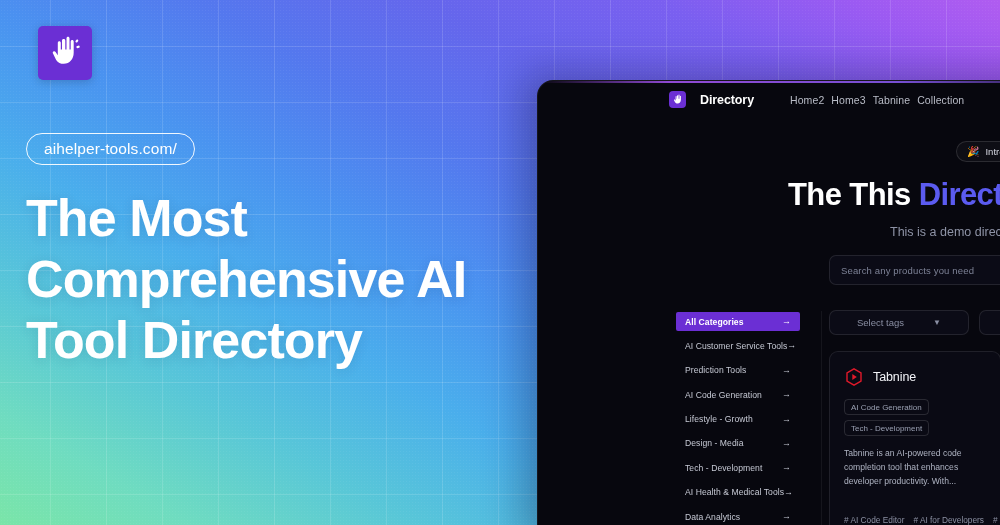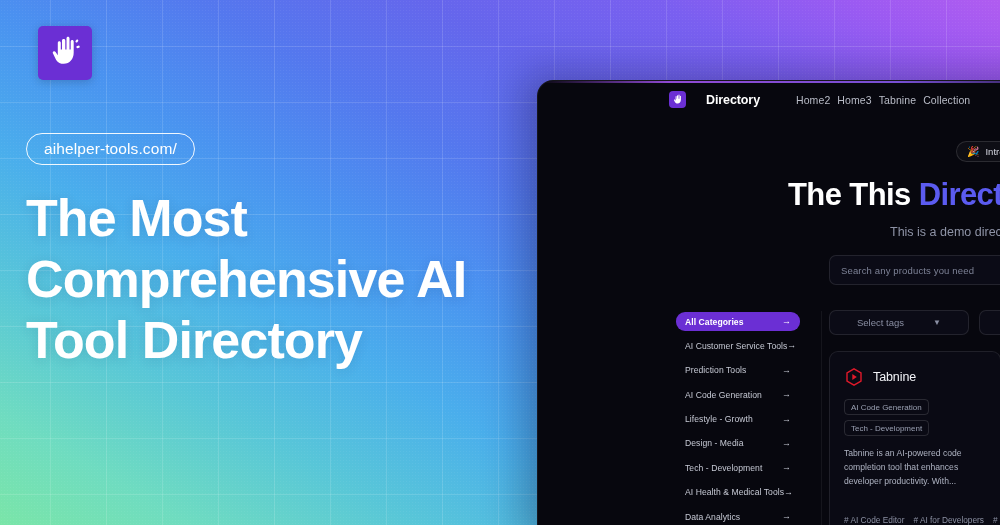--- a/index.html
+++ b/index.html
@@ -115,21 +115,21 @@
   
   .nav {
     position: absolute;
     left: 0; right: 0; top: 0;
     height: 37px;
     display: flex; align-items: center;
     padding-left: 131px;
     gap: 0;
   }
   .nav-brand {
-    display: flex; align-items: center; gap: 20px;
+    display: flex; align-items: center; gap: 14px;
   }
   .nav-logo {
     width: 17px; height: 17px;
     background: #6b2fd4;
     border-radius: 4px;
     display: flex; align-items: center; justify-content: center;
     flex: 0 0 auto;
   }
   .nav-logo svg { width: 12px; height: 12px; display: block; }
   .nav-brand-text {
@@ -225,21 +225,21 @@
   
   .side {
     position: absolute;
     left: 138px; top: 231px;
     width: 124px;
   }
   .side-item {
     height: 19px;
     display: flex; align-items: center; justify-content: space-between;
     padding: 0 9px;
-    border-radius: 9px;
+    border-radius: 2px;
     margin-bottom: 5.4px;
   }
   .side-item .side-label {
     color: #c6c9d4;
     font-size: 8.6px;
     letter-spacing: .05px;
     white-space: nowrap;
   }
   .side-item .arrow { color: #c6c9d4; font-size: 9px; line-height: 1; }
   .side-item.active {

